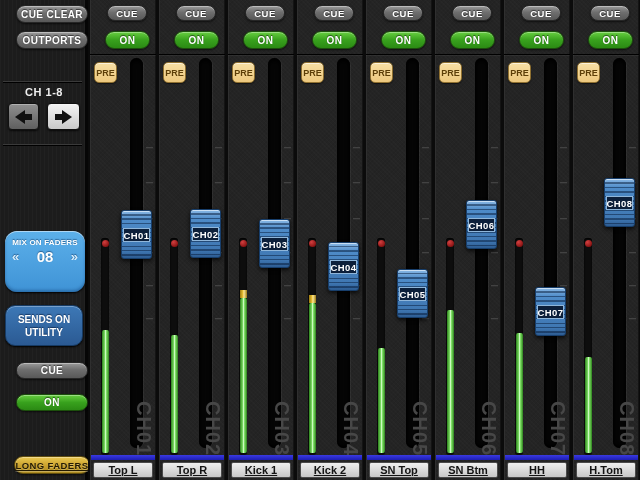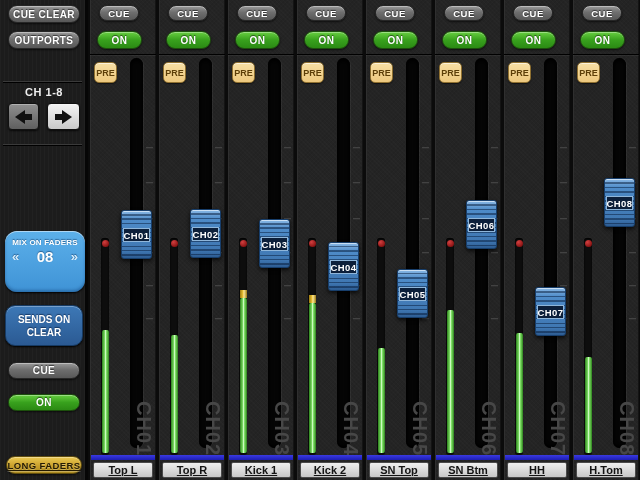--- a/index.html
+++ b/index.html
@@ -16,21 +16,21 @@
     background:#1c1c1c;
     background-image:repeating-linear-gradient(90deg,rgba(255,255,255,.025) 0 1px,transparent 1px 4px);
     border-right:3px solid #060606;
   }
   .pill{
     position:absolute;display:flex;align-items:center;justify-content:center;
     border-radius:10px;border:1px solid #262626;
     color:#fff;font-weight:bold;font-size:10px;letter-spacing:.4px;
     text-shadow:0 -1px 1px rgba(0,0,0,.6);
     box-shadow:inset 0 1px 0 rgba(255,255,255,.35),0 1px 2px rgba(0,0,0,.6);
-    cursor:pointer;padding:0;
+    cursor:pointer;padding:0;margin-left:8px;
   }
   .pill.gray{background:linear-gradient(#9b9b9b,#6e6e6e 45%,#585858);}
   .pill.green{background:linear-gradient(var(--on_green_light,#67cf41),var(--on_green,#38a11d) 50%,#2b8a14);border-color:#1c4f0c;}
   .pill.gold{background:linear-gradient(#ecca52,var(--long_faders_gold,#c9a02c) 55%,#ab8a1f);border-color:#5f4c0e;color:#241b02;text-shadow:0 1px 0 rgba(255,255,255,.25);text-decoration:underline;}
   #btn-cue-clear{left:8px;top:5px;width:72px;height:18px;}
   #btn-outports{left:8px;top:31px;width:72px;height:18px;}
   #btn-utility{left:8px;top:57px;width:72px;height:18px;}
   .sb-divider{position:absolute;left:3px;right:3px;height:1px;background:#3a3a3a;box-shadow:0 1px 0 #000;}
   #sb-div1{top:81px;} #sb-div2{top:144px;}
   #channel-range{position:absolute;left:0;top:86px;width:88px;text-align:center;color:#efefef;font-size:11px;font-weight:bold;letter-spacing:.5px;}
@@ -166,21 +166,21 @@
     <div id="mix-panel">
       <div class="mp-title">MIX ON FADERS</div>
       <div class="mp-mid">
         <span class="chev">«</span>
         <span class="mp-num">08</span>
         <span class="chev">»</span>
       </div>
     </div>
 
     <button id="btn-sends">SENDS ON
-CLEAR</button>
+UTILITY</button>
     <button class="pill gray" id="btn-sb-cue">CUE</button>
     <button class="pill green" id="btn-sb-on">ON</button>
     <button class="pill gold" id="btn-long-faders">LONG FADERS</button>
   </aside>
 
   <main id="strips">
     <section class="strip">
       <button class="pill gray cue-btn">
           <span class="cue-label">CUE</span>
         </button>

